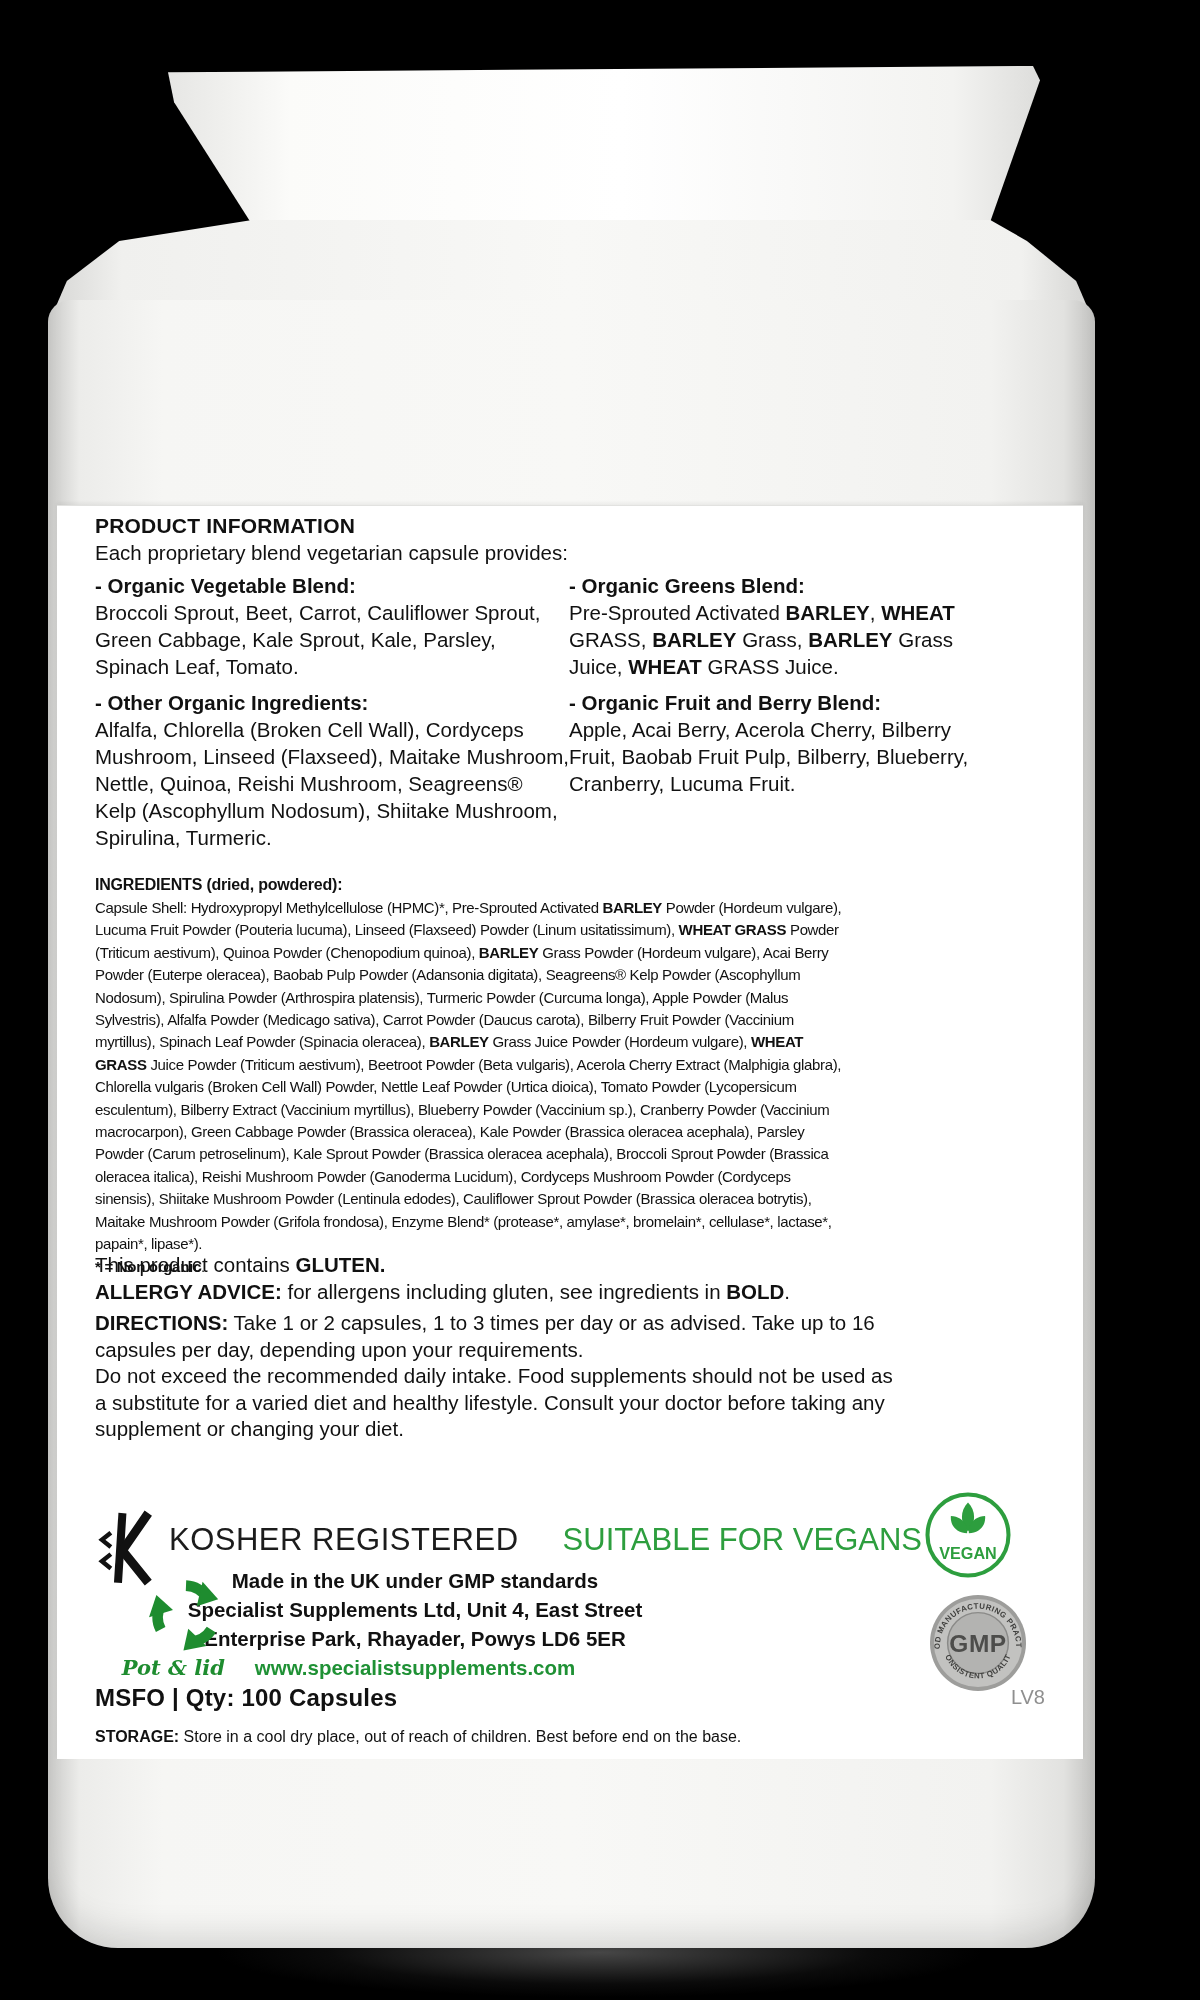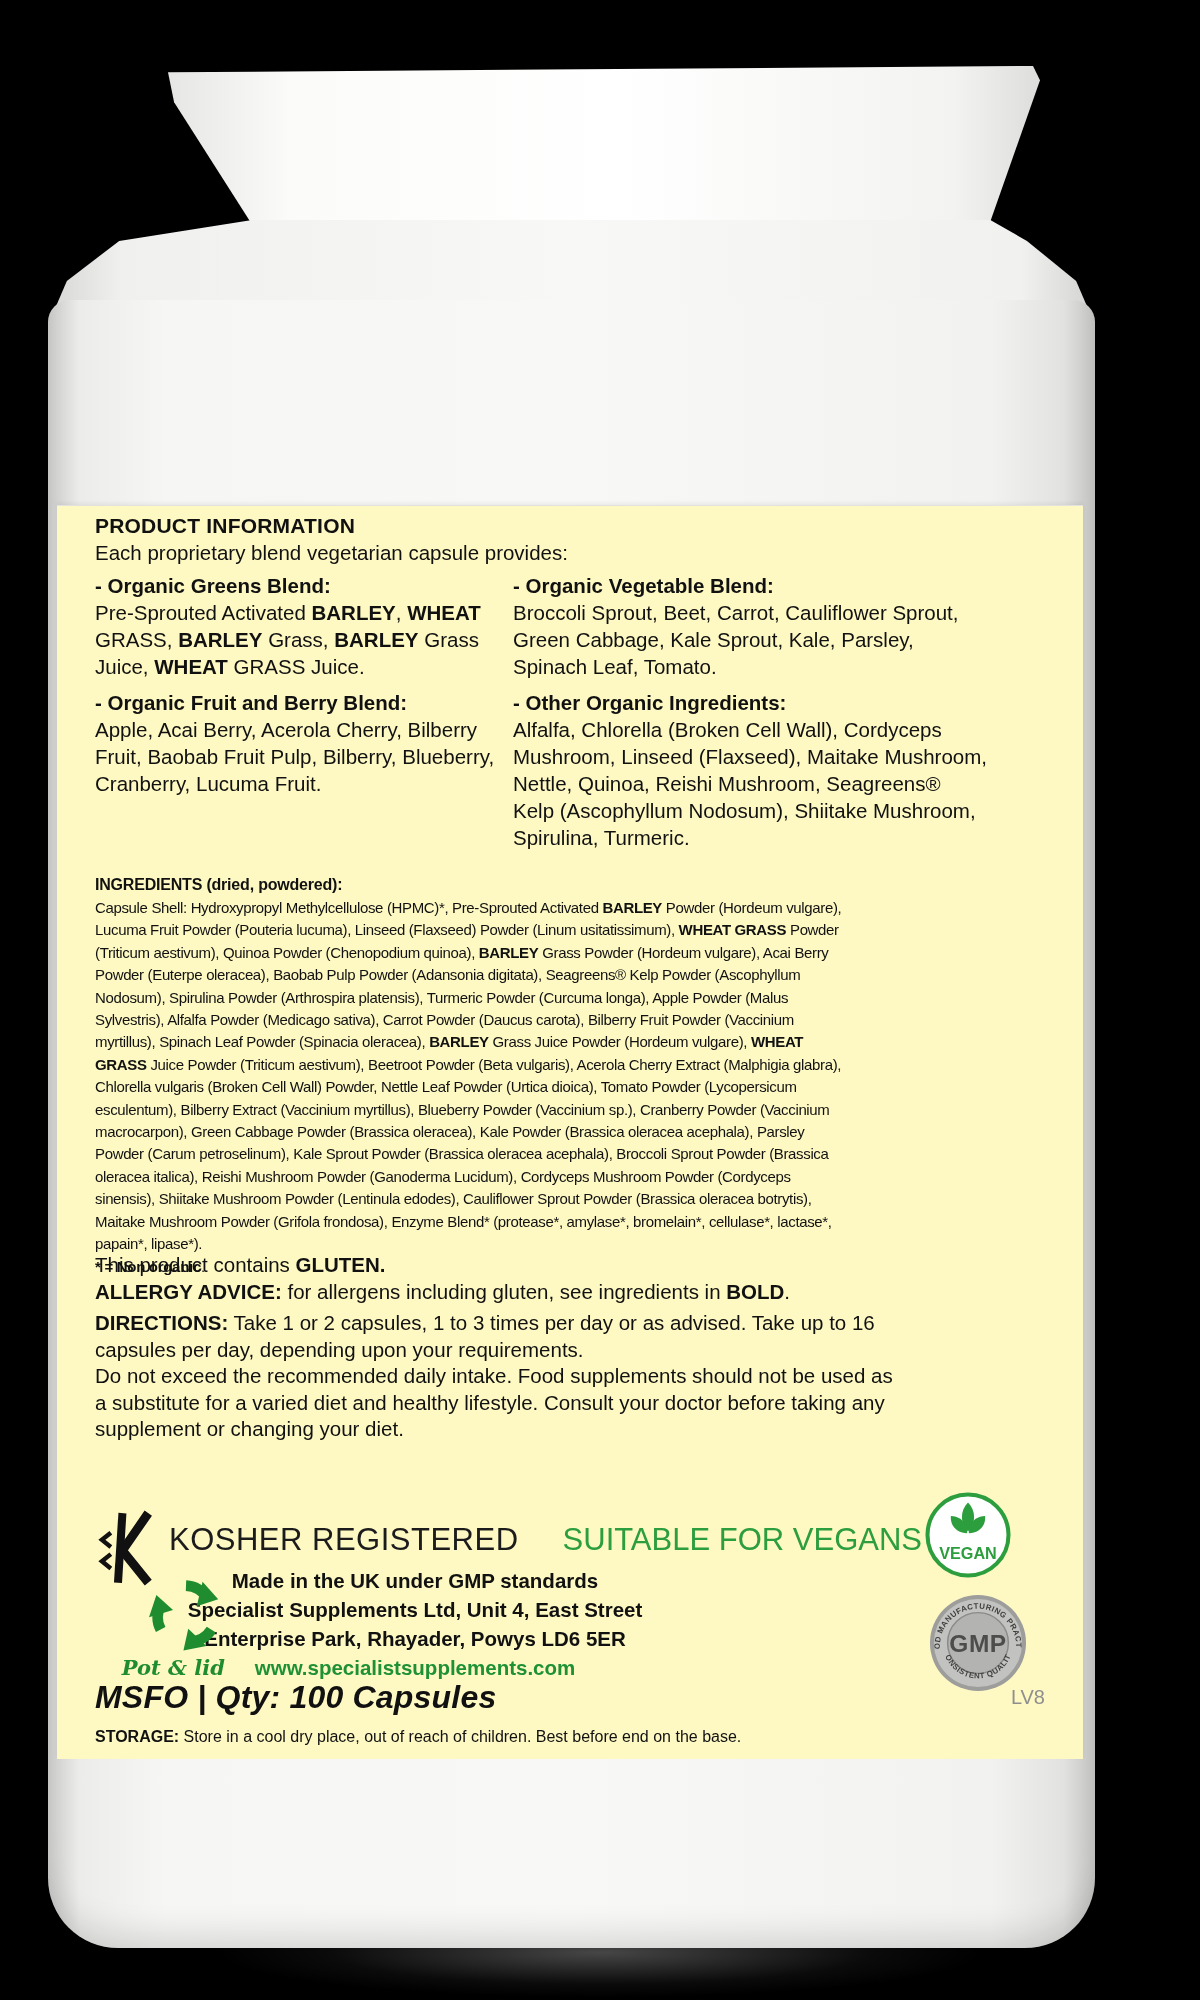--- a/index.html
+++ b/index.html
@@ -12,21 +12,21 @@
     background:linear-gradient(90deg,#e6e6e4,#fbfbf9 14%,#ffffff 52%,#f3f3f1 90%,#dddddb);
     clip-path:polygon(0 4%,99.2% 0,100% 9%,94.2% 100%,9.6% 100%,0.7% 23%);}
   .bottle-shoulder{position:absolute;left:48px;top:220px;width:1047px;height:105px;
     background:linear-gradient(90deg,#d6d6d4,#f0f0ee 7%,#f8f8f6 50%,#f1f1ef 93%,#d2d2d0);
     clip-path:polygon(19.5% 0,90% 0,93.5% 20%,98.2% 58%,100% 100%,0 100%,1.8% 58%,6.8% 20%);}
   .bottle-body{position:absolute;left:48px;top:300px;width:1047px;height:1648px;
     background:linear-gradient(90deg,#c9c9c7,#ececea 3%,#f6f6f4 11%,#f8f8f6 50%,#f2f2f0 90%,#e2e2e0 97%,#c2c2c0);
     border-radius:22px 22px 70px 70px;
     box-shadow:inset 0 -30px 34px -18px rgba(0,0,0,.14);}
   
-  .label{position:absolute;left:57px;top:505px;width:1026px;height:1253px;background:#fef9c3;
+  .label{position:absolute;left:57px;top:505px;width:1026px;height:1253px;background:#ffffff;
     border-top:1px solid #e2e2e0;box-shadow:0 -2px 4px rgba(0,0,0,.06);font-size:20px;line-height:27px;}
   .label section{position:absolute;left:38px;}
   .b{font-weight:bold;}
   .sec-header{top:6px;width:930px;}
   .page-title{font-weight:bold;font-size:21px;letter-spacing:.2px;}
   .subtitle{font-size:20.5px;}
   .sec-cols{top:57px;width:892px;display:flex;}
   .col{font-size:20.5px;line-height:27px;}
   .col.left{width:408px;padding-right:10px;}
   .col.right{width:474px;}
@@ -46,21 +46,21 @@
   .vegan-badge{position:absolute;left:866px;top:984px;width:90px;height:90px;}
   .gmp-seal{position:absolute;left:872px;top:1088px;width:98px;height:98px;}
   .sec-manu{top:1060px;left:100px;width:640px;text-align:center;font-weight:bold;
     font-size:20.5px;line-height:29px;}
   .website{color:#1f9135;}
   .sec-recycle{top:1068px;left:40px;width:130px;text-align:right;}
   .recycle-svg{width:78px;height:78px;}
   .potlid{font-family:"DejaVu Serif",serif;font-style:italic;font-weight:bold;
     color:#1e8c2f;font-size:21px;line-height:22px;margin-top:-2px;}
   .sec-sku{top:1178px;width:950px;display:flex;justify-content:space-between;align-items:flex-end;}
-  .sku{font-weight:bold;font-size:32px;letter-spacing:.2px;font-style:italic;}
+  .sku{font-weight:bold;font-size:24px;letter-spacing:.2px;}
   .lv{font-size:20px;color:#8f8f8f;}
   .sec-storage{top:1218px;width:985px;font-size:16px;line-height:26px;}
   svg text{font-family:"Liberation Sans",sans-serif;}
 </style>
 </head>
 <body>
 
 <div class="scene">
   <div class="bottle-shadow"></div>
   <div class="bottle-cap"></div>
@@ -68,31 +68,31 @@
   <div class="bottle-body"></div>
 
   <div class="label">
 
     <section class="sec-header">
       <div class="page-title">PRODUCT INFORMATION</div>
       <div class="subtitle">Each proprietary blend vegetarian capsule provides:</div>
     </section>
 
     <section class="sec-cols">
+      <div class="col right">
+        <div class="blend-h">- Organic Vegetable Blend:</div>
+        <div><span>Broccoli Sprout, Beet, Carrot, Cauliflower Sprout, Green Cabbage, Kale Sprout, Kale, Parsley, Spinach Leaf, Tomato.</span></div>
+        <div class="blend-h">- Other Organic Ingredients:</div>
+        <div><span>Alfalfa, Chlorella (Broken Cell Wall), Cordyceps Mushroom, Linseed (Flaxseed), Maitake Mushroom, Nettle, Quinoa, Reishi Mushroom, Seagreens® Kelp (Ascophyllum Nodosum), Shiitake Mushroom, Spirulina, Turmeric.</span></div>
+      </div>
       <div class="col left">
         <div class="blend-h">- Organic Greens Blend:</div>
         <div><span>Pre-Sprouted Activated </span><span class="b">BARLEY</span><span>, </span><span class="b">WHEAT</span><span> GRASS, </span><span class="b">BARLEY</span><span> Grass, </span><span class="b">BARLEY</span><span> Grass Juice, </span><span class="b">WHEAT</span><span> GRASS Juice.</span></div>
         <div class="blend-h">- Organic Fruit and Berry Blend:</div>
         <div><span>Apple, Acai Berry, Acerola Cherry, Bilberry Fruit, Baobab Fruit Pulp, Bilberry, Blueberry, Cranberry, Lucuma Fruit.</span></div>
-      </div>
-      <div class="col right">
-        <div class="blend-h">- Organic Vegetable Blend:</div>
-        <div><span>Broccoli Sprout, Beet, Carrot, Cauliflower Sprout, Green Cabbage, Kale Sprout, Kale, Parsley, Spinach Leaf, Tomato.</span></div>
-        <div class="blend-h">- Other Organic Ingredients:</div>
-        <div><span>Alfalfa, Chlorella (Broken Cell Wall), Cordyceps Mushroom, Linseed (Flaxseed), Maitake Mushroom, Nettle, Quinoa, Reishi Mushroom, Seagreens® Kelp (Ascophyllum Nodosum), Shiitake Mushroom, Spirulina, Turmeric.</span></div>
       </div>
     </section>
 
     <section class="sec-ingredients">
       <div class="ing-h">INGREDIENTS (dried, powdered):</div>
       <div class="ing-p"><span>Capsule Shell: Hydroxypropyl Methylcellulose (HPMC)*, Pre-Sprouted Activated </span><span class="b">BARLEY</span><span> Powder (Hordeum vulgare), Lucuma Fruit Powder (Pouteria lucuma), Linseed (Flaxseed) Powder (Linum usitatissimum), </span><span class="b">WHEAT GRASS</span><span> Powder (Triticum aestivum), Quinoa Powder (Chenopodium quinoa), </span><span class="b">BARLEY</span><span> Grass Powder (Hordeum vulgare), Acai Berry Powder (Euterpe oleracea), Baobab Pulp Powder (Adansonia digitata), Seagreens® Kelp Powder (Ascophyllum Nodosum), Spirulina Powder (Arthrospira platensis), Turmeric Powder (Curcuma longa), Apple Powder (Malus Sylvestris), Alfalfa Powder (Medicago sativa), Carrot Powder (Daucus carota), Bilberry Fruit Powder (Vaccinium myrtillus), Spinach Leaf Powder (Spinacia oleracea), </span><span class="b">BARLEY</span><span> Grass Juice Powder (Hordeum vulgare), </span><span class="b">WHEAT GRASS</span><span> Juice Powder (Triticum aestivum), Beetroot Powder (Beta vulgaris), Acerola Cherry Extract (Malphigia glabra), Chlorella vulgaris (Broken Cell Wall) Powder, Nettle Leaf Powder (Urtica dioica), Tomato Powder (Lycopersicum esculentum), Bilberry Extract (Vaccinium myrtillus), Blueberry Powder (Vaccinium sp.), Cranberry Powder (Vaccinium macrocarpon), Green Cabbage Powder (Brassica oleracea), Kale Powder (Brassica oleracea acephala), Parsley Powder (Carum petroselinum), Kale Sprout Powder (Brassica oleracea acephala), Broccoli Sprout Powder (Brassica oleracea italica), Reishi Mushroom Powder (Ganoderma Lucidum), Cordyceps Mushroom Powder (Cordyceps sinensis), Shiitake Mushroom Powder (Lentinula edodes), Cauliflower Sprout Powder (Brassica oleracea botrytis), Maitake Mushroom Powder (Grifola frondosa), Enzyme Blend* (protease*, amylase*, bromelain*, cellulase*, lactase*, papain*, lipase*).</span></div>
       <div class="ing-f"><span class="b">* = Non organic</span><span>.</span></div>
     </section>
 
     <section class="sec-allergy">

